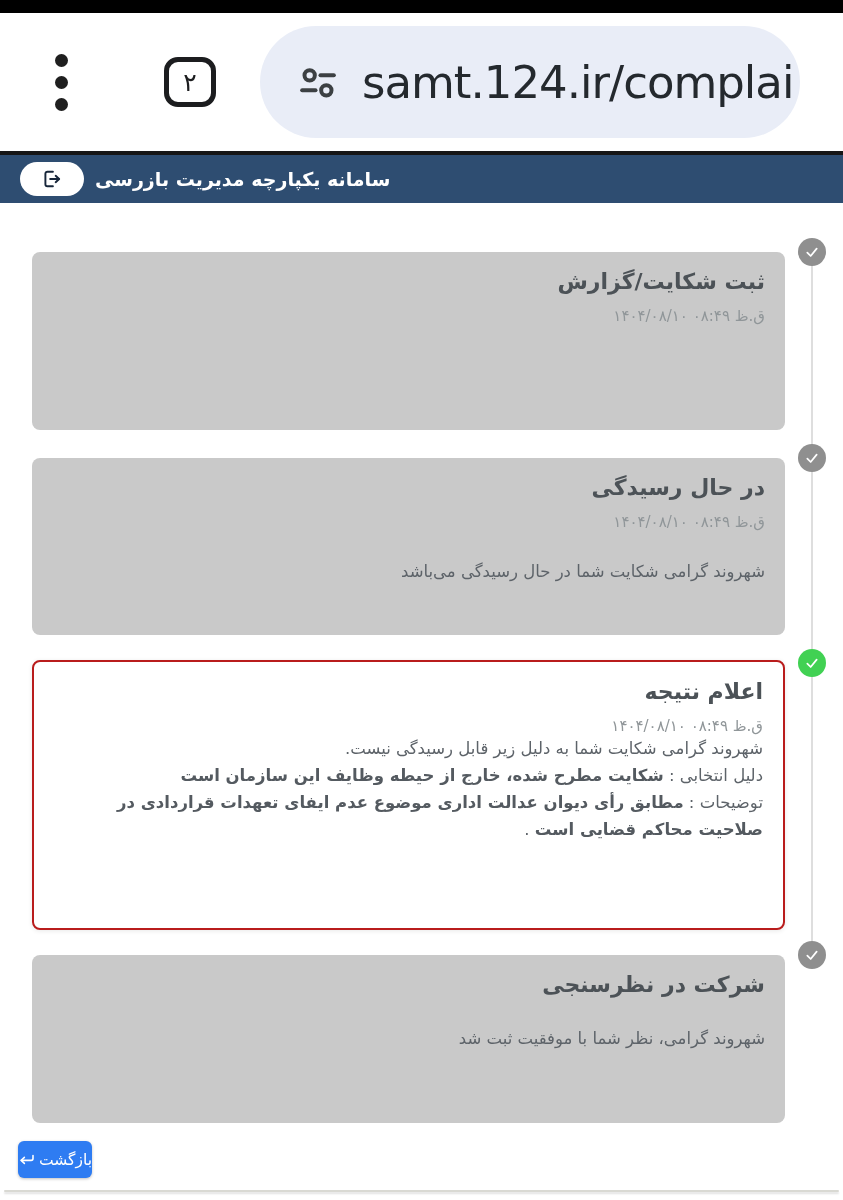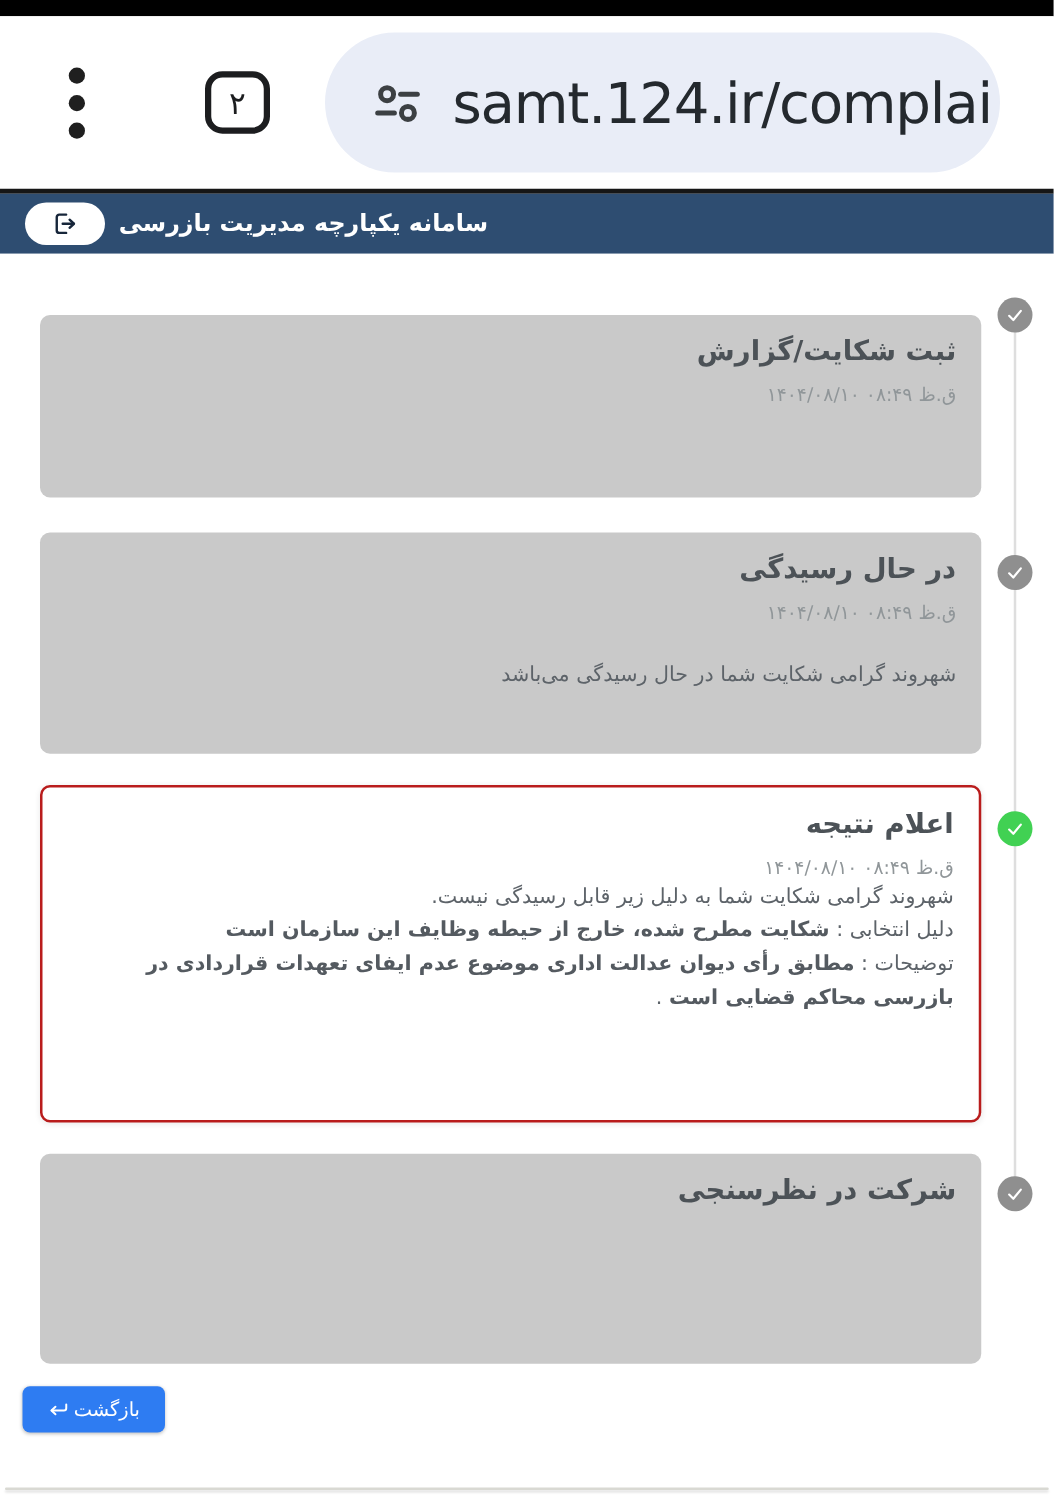--- a/index.html
+++ b/index.html
@@ -32,39 +32,39 @@
   .content { position:relative; height:997px; background:#fff; }
   .rail { position:absolute; top:49px; right:30px; width:2px; height:703px; background:#dedede; }
   .check { position:absolute; right:17px; width:28px; height:28px; border-radius:50%;
            display:flex; align-items:center; justify-content:center; background:#8f8f8f; }
   .check.c1 { top:35px; } .check.c2 { top:241px; } .check.c3 { top:446px; } .check.c4 { top:738px; }
 
   .cards { padding:49px 58px 0 32px; }
   .card { border-radius:8px; padding:15px 20px; direction:rtl; text-align:right; }
   .card.gray { background:#c9c9c9; }
   .card.white { background:#fff; border:2px solid #b91c1c; box-shadow:0 1px 5px rgba(0,0,0,.09); }
-  .card1 { height:146px; margin-bottom:28px; }
+  .card1 { height:178px; margin-bottom:28px; }
   .card2 { height:177px; margin-bottom:25px; }
   .card3 { height:270px; margin-bottom:25px; }
   .card4 { height:168px; }
   .card-title { font-size:22px; font-weight:700; color:#4c5257; line-height:1.35; }
   .card-time { margin-top:10px; font-size:15px; color:#909699; direction:ltr; text-align:right; }
   .card-msg { margin-top:31px; font-size:16.5px; color:#5d6369; }
   .card4 .card-msg { margin-top:29px; }
   .result-line { font-size:16.5px; color:#5d6369; line-height:27px; }
   .result-line:first-of-type { margin-top:26px; }
   .result-line b { color:#545a60; }
 
   .btn-row { text-align:left; margin-top:36px; }
   .view-btn { background:#3db5e9; color:#fff; border:none; border-radius:6px;
               height:34px; padding:0 13px; font-size:15px; cursor:pointer;
               display:inline-flex; align-items:center; gap:7px;
               font-family:inherit; direction:rtl; }
   .back-btn { margin:18px 0 0 18px; background:#2e7cf2; color:#fff; border:none; border-radius:6px;
-              height:37px; padding:0 20px; font-size:15.5px; cursor:pointer;
+              height:37px; padding:0 0; font-size:15.5px; cursor:pointer;
               display:inline-flex; align-items:center; gap:3px;
               font-family:inherit; direction:rtl;
               box-shadow:0 1px 3px rgba(0,0,0,.25); }
 
   .bottom-edge { position:absolute; left:4px; right:4px; bottom:8px; height:2px;
                  background:#d9d9d3; border-radius:2px; box-shadow:0 2px 2px rgba(0,0,0,.12); }
 </style>
 </head>
 <body>
 
@@ -138,25 +138,26 @@
       <div class="card-title">در حال رسیدگی</div>
       <div class="card-time">۱۴۰۴/۰۸/۱۰ ۰۸:۴۹ ق.ظ</div>
       <div class="card-msg">شهروند گرامی شکایت شما در حال رسیدگی می‌باشد</div>
     </div>
 
     <div class="card white card3">
       <div class="card-title">اعلام نتیجه</div>
       <div class="card-time">۱۴۰۴/۰۸/۱۰ ۰۸:۴۹ ق.ظ</div>
       <div class="result-line">شهروند گرامی شکایت شما به دلیل زیر قابل رسیدگی نیست.</div>
       <div class="result-line"><span>دلیل انتخابی : </span><b>شکایت مطرح شده، خارج از حیطه وظایف این سازمان است</b></div>
-      <div class="result-line"><span>توضیحات : </span><b>مطابق رأی دیوان عدالت اداری موضوع عدم ایفای تعهدات قراردادی در بازرسی محاکم قضایی است</b><span> .</span></div>
+      <div class="result-line"><span>توضیحات : </span><b>مطابق رأی دیوان عدالت اداری موضوع عدم ایفای تعهدات قراردادی در صلاحیت محاکم قضایی است</b><span> .</span></div>
     </div>
 
     <div class="card gray card4">
       <div class="card-title">شرکت در نظرسنجی</div>
+      <div class="card-msg">شهروند گرامی، نظر شما با موفقیت ثبت شد</div>
     </div>
   </div>
 
   <button class="back-btn">
     <span>بازگشت</span>
     <svg width="18" height="18" viewBox="0 0 24 24">
       <path d="M20 6 v4 a2.5 2.5 0 0 1 -2.5 2.5 H4.5" fill="none" stroke="#fff" stroke-width="2.1" stroke-linecap="round"></path>
       <path d="M8.5 8.5 L4.2 12.5 L8.5 16.5" fill="none" stroke="#fff" stroke-width="2.1" stroke-linecap="round" stroke-linejoin="round"></path>
     </svg>
   </button>

